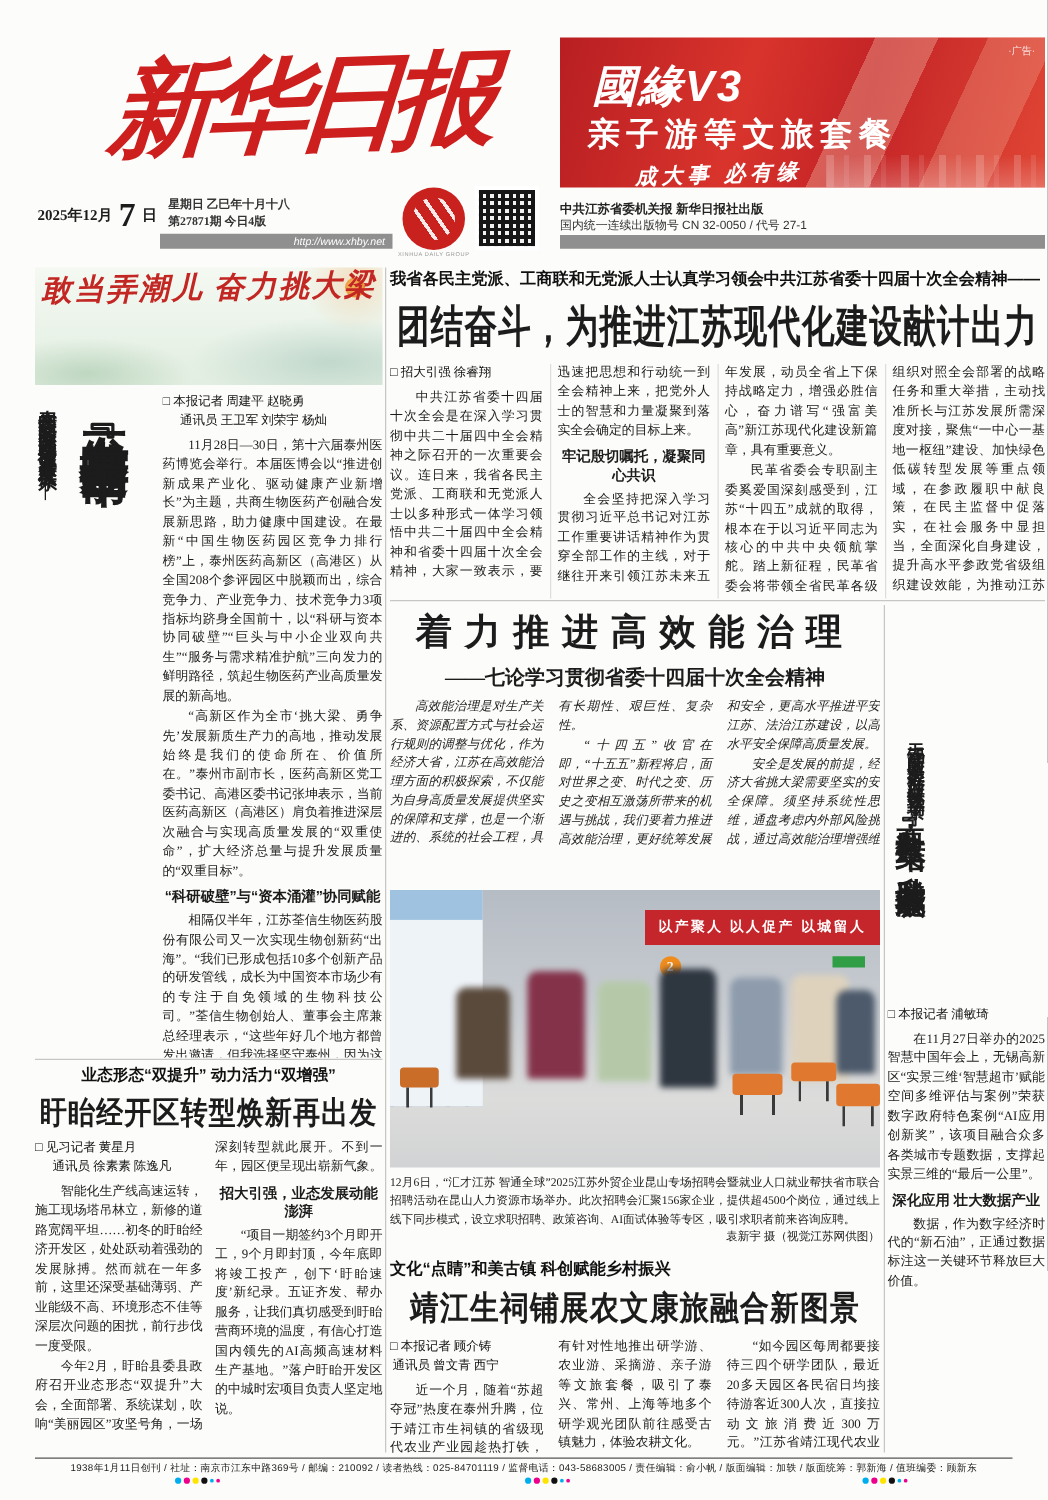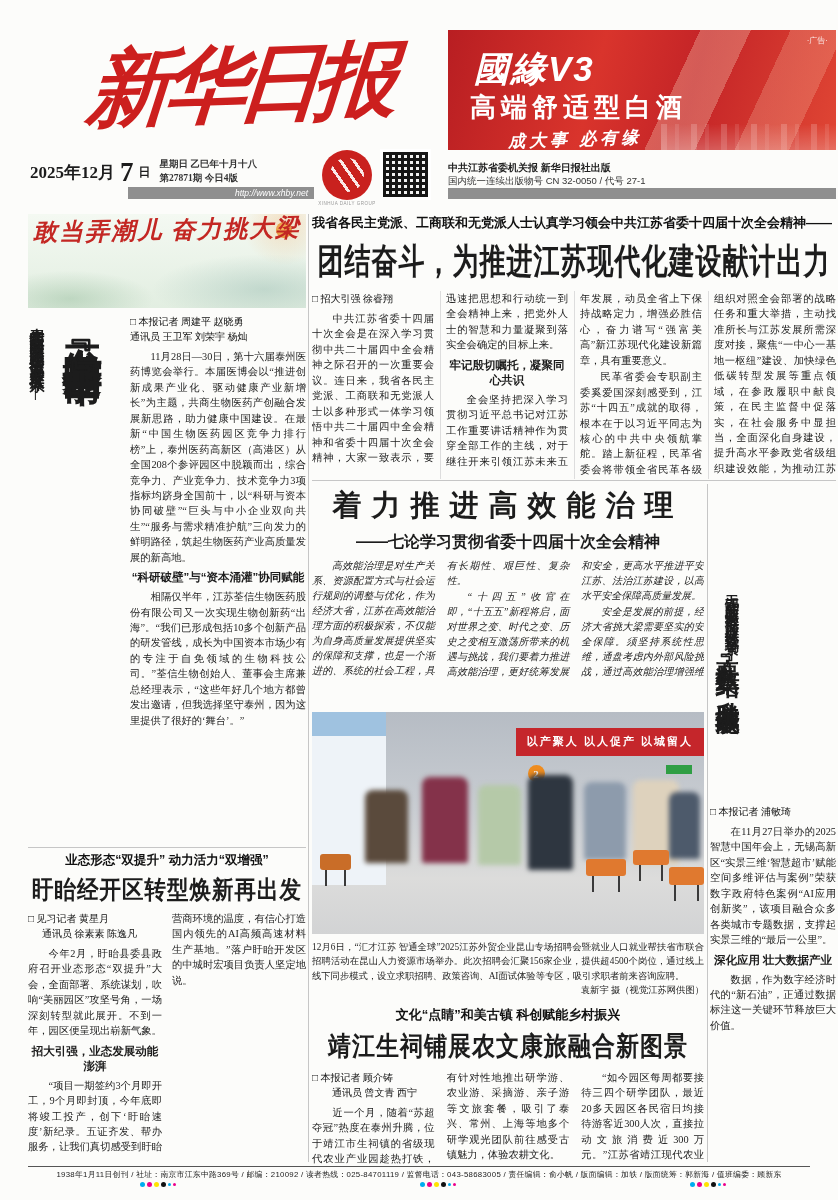--- a/index.html
+++ b/index.html
@@ -5,21 +5,21 @@
   html,body{margin:0;padding:0;background:#9a9a9a;}
   .page{position:relative;width:838px;height:1200px;margin:0 auto;background:#fcfcfa;
         font-family:"Liberation Serif","DejaVu Serif",serif;color:#1c1c1c;overflow:hidden;}
   .abs{position:absolute;}
   .sans{font-family:"Liberation Sans","DejaVu Sans",sans-serif;}
   
   .mast-title{left:85px;top:14px;width:306px;height:142px;font-size:84px;line-height:1.5;
     font-weight:bold;font-style:italic;color:#cc1f1e;letter-spacing:-9px;white-space:nowrap;
     display:flex;align-items:center;justify-content:center;transform:skewX(-6deg) rotate(-2deg);}
   .date-row{left:30px;top:156px;width:290px;height:32px;display:flex;align-items:center;gap:5px;}
-  .d-ym{font-size:17px;font-weight:bold;}
+  .d-ym{font-size:12px;font-weight:bold;}
   .d-day{font-size:27px;font-weight:bold;line-height:1;}
   .d-ri{font-size:12px;font-weight:bold;}
   .d-stack{font-size:9.5px;line-height:1.45;margin-left:4px;font-weight:bold;color:#333;}
   .url-bar{left:128px;top:187px;width:186px;height:12px;background:#8f8f8f;color:#fff;
     font-size:8.5px;font-style:italic;line-height:12px;text-align:right;padding-right:6px;box-sizing:border-box;}
   .logo{left:322px;top:150px;width:50px;height:50px;border-radius:50%;background:#c9211e;overflow:hidden;}
   .logo:after{content:"";position:absolute;left:8px;top:8px;right:8px;bottom:8px;border-radius:50%;
     background:repeating-linear-gradient(55deg,transparent 0 3px,#fff 3px 6px,transparent 6px 11px);opacity:.9;}
   .logo-cap{left:318px;top:201px;width:58px;font-size:4.5px;color:#999;text-align:center;letter-spacing:.5px;}
   .qr{left:380px;top:149px;width:51px;height:51px;border:3px solid #fff;box-sizing:border-box;
@@ -84,21 +84,21 @@
   .a2-kicker{font-size:13px;margin:0 0 6px;}
   .a2-head{font-size:26px;font-weight:900;text-align:center;letter-spacing:1px;
       font-family:"Liberation Sans","DejaVu Sans",sans-serif;
       transform:scaleY(1.35);transform-origin:top;white-space:nowrap;margin:0 0 18px;}
   .a2-cols{column-count:4;column-gap:12px;column-rule:1px solid #ddd;column-fill:auto;
       height:188px;overflow:hidden;}
   
   .a3{left:312px;top:484px;width:392px;height:224px;}
   .a3-head{font-size:29px;font-weight:900;text-align:center;letter-spacing:10px;margin:2px 0 6px;}
   .a3-sub{font-size:16px;font-weight:bold;text-align:center;margin:0 0 5px;
-      font-family:Liberation Sans, sans-serif;}
+      font-family:Liberation Serif, serif;}
   .a3-byl{text-align:center;font-size:10.5px;font-weight:bold;margin:0 0 6px;}
   .a3-cols{column-count:3;column-gap:12px;column-fill:auto;height:128px;overflow:hidden;font-family:Liberation Serif, serif;}
   .a3-cols .bp{font-style:italic;font-size:10px;}
   
   .photo{left:312px;top:712px;width:392px;height:222px;overflow:hidden;
       background:linear-gradient(180deg,#b6bcc4 0%,#c9cdd2 45%,#dcdcdb 75%,#d2d3d4 100%);}
   .ph-posters{position:absolute;left:0;top:0;width:19%;height:78%;
       background:linear-gradient(180deg,#9fc2e0 0 14%,#eef3f8 14%),
       repeating-linear-gradient(90deg,rgba(90,140,190,.45) 0 3px,rgba(255,255,255,.6) 3px 15px);}
   .ph-banner{position:absolute;left:52%;right:0;top:7%;height:13%;background:#c5262b;
@@ -118,21 +118,21 @@
   .chair:after{content:"";position:absolute;left:15%;top:100%;width:70%;height:16px;
       background:linear-gradient(90deg,#3a3a3a 0 2px,transparent 2px calc(100% - 2px),#3a3a3a calc(100% - 2px));}
   .paper{position:absolute;background:#fff;transform:rotate(10deg);
       box-shadow:inset 0 3px 0 #fff,inset 0 5px 0 #bbb,inset 0 9px 0 #fff,inset 0 11px 0 #bbb;}
   
   .caption{left:312px;top:940px;width:392px;height:62px;font-size:9.3px;line-height:1.55;
       text-align:justify;color:#222;}
   .caption .cred{float:right;}
   
   .a6{left:312px;top:1006px;width:392px;height:156px;}
-  .a6-kicker{font-size:13px;text-align:center;margin:0 0 5px;}
+  .a6-kicker{font-size:13px;text-align:left;margin:0 0 5px;}
   .a6-head{font-size:23px;font-weight:900;text-align:center;letter-spacing:1px;white-space:nowrap;
       font-family:"Liberation Sans","DejaVu Sans",sans-serif;transform:scaleY(1.15);transform-origin:top;margin:0 0 10px;}
   .a6-cols{column-count:3;column-gap:12px;column-fill:auto;height:100px;overflow:hidden;}
   
   .a5{left:710px;top:484px;width:126px;height:678px;}
   .a5-vert{height:308px;writing-mode:vertical-rl;display:flex;justify-content:center;margin-left:4px;}
   .a5-kick{font-size:14px;font-weight:bold;letter-spacing:3px;line-height:1.3;margin-bottom:6px;}
   .a5-head{font-size:24px;font-weight:900;letter-spacing:2px;line-height:1.1;margin-top:4px;
       font-family:"Liberation Sans","DejaVu Sans",sans-serif;}
   .a5-body{height:340px;overflow:hidden;margin-top:12px;}
@@ -171,39 +171,40 @@
   <div class="abs qr"></div>
   <div class="abs pub sans">
     <div>中共江苏省委机关报 新华日报社出版</div>
     <div class="pub2">国内统一连续出版物号 CN 32-0050 / 代号 27-1</div>
   </div>
   <div class="abs pub-bar"></div>
 
   <div class="abs ad sans">
     <div class="abs ad-tag">·广告·</div>
     <div class="abs ad-brand">國緣V3</div>
-    <div class="abs ad-product">高端舒适型白酒</div>
+    <div class="abs ad-product">亲子游等文旅套餐</div>
     <div class="abs ad-slogan">成大事 必有缘</div>
     <div class="abs skyline"></div>
   </div>
 
   <div class="abs banner">
     <span class="sun"></span>
     <span class="banner-txt">敢当弄潮儿 奋力挑大梁</span>
   </div>
 
   <div class="abs a1">
     <div class="a1-kicker">泰州医药高新区（高港区）构建全方位多层次产业发展体系——</div>
     <div class="a1-head">三向发力撑起『全国前十』</div>
     <div class="a1-body">
       <div class="byl">
         <span>□ 本报记者 周建平 赵晓勇</span><br>
-        <span style="margin-left:0">通讯员 王卫军 刘荣宇 杨灿</span>
+        <span style="margin-left:14px">通讯员 王卫军 刘荣宇 杨灿</span>
       </div>
       <p class="bp">11月28日—30日，第十六届泰州医药博览会举行。本届医博会以“推进创新成果产业化、驱动健康产业新增长”为主题，共商生物医药产创融合发展新思路，助力健康中国建设。在最新“中国生物医药园区竞争力排行榜”上，泰州医药高新区（高港区）从全国208个参评园区中脱颖而出，综合竞争力、产业竞争力、技术竞争力3项指标均跻身全国前十，以“科研与资本协同破壁”“巨头与中小企业双向共生”“服务与需求精准护航”三向发力的鲜明路径，筑起生物医药产业高质量发展的新高地。</p>
+      <p class="bp">“高新区作为全市‘挑大梁、勇争先’发展新质生产力的高地，推动发展始终是我们的使命所在、价值所在。”泰州市副市长，医药高新区党工委书记、高港区委书记张坤表示，当前医药高新区（高港区）肩负着推进深层次融合与实现高质量发展的“双重使命”，扩大经济总量与提升发展质量的“双重目标”。</p>
       <div class="sh">“科研破壁”与“资本涌灌”协同赋能</div>
       <p class="bp">相隔仅半年，江苏荃信生物医药股份有限公司又一次实现生物创新药“出海”。“我们已形成包括10多个创新产品的研发管线，成长为中国资本市场少有的专注于自免领域的生物科技公司。”荃信生物创始人、董事会主席兼总经理表示，“这些年好几个地方都曾发出邀请，但我选择坚守泰州，因为这里提供了很好的‘舞台’。”</p>
 
     </div>
   </div>
 
   <div class="abs a2">
     <div class="a2-kicker kicker">我省各民主党派、工商联和无党派人士认真学习领会中共江苏省委十四届十次全会精神——</div>
     <div class="a2-head">团结奋斗，为推进江苏现代化建设献计出力</div>
     <div class="a2-cols">
@@ -269,21 +270,21 @@
     <span style="text-indent:2em;display:inline">12月6日，“汇才江苏 智通全球”2025江苏外贸企业昆山专场招聘会暨就业人口就业帮扶省市联合招聘活动在昆山人力资源市场举办。此次招聘会汇聚156家企业，提供超4500个岗位，通过线上线下同步模式，设立求职招聘、政策咨询、AI面试体验等专区，吸引求职者前来咨询应聘。</span>
     <span class="cred">袁新宇 摄（视觉江苏网供图）</span>
   </div>
 
   <div class="abs a6">
     <div class="a6-kicker kicker">文化“点睛”和美古镇 科创赋能乡村振兴</div>
     <div class="a6-head">靖江生祠铺展农文康旅融合新图景</div>
     <div class="a6-cols">
       <div class="byl">
         <span>□ 本报记者 顾介铸</span><br>
-        <span style="margin-left:20px">通讯员 曾文青 西宁</span>
+        <span style="margin-left:2px">通讯员 曾文青 西宁</span>
       </div>
       <p class="bp">近一个月，随着“苏超夺冠”热度在泰州升腾，位于靖江市生祠镇的省级现代农业产业园趁热打铁，有针对性地推出研学游、农业游、采摘游、亲子游等文旅套餐，吸引了泰兴、常州、上海等地多个研学观光团队前往感受古镇魅力，体验农耕文化。</p>
       <p class="bp">“如今园区每周都要接待三四个研学团队，最近20多天园区各民宿日均接待游客近300人次，直接拉动文旅消费近300万元。”江苏省靖江现代农业产业园区管理办公室副主任张伟业告诉记者。</p>
 
     </div>
   </div>
 
   <div class="abs a5">
     <div class="a5-vert">
       <div class="a5-kick">无锡高新区做大数据产业做优数字场景</div>
@@ -299,20 +300,21 @@
   </div>
 
   <div class="abs a4">
     <div class="a4-kicker kicker">业态形态“双提升” 动力活力“双增强”</div>
     <div class="a4-head">盱眙经开区转型焕新再出发</div>
     <div class="a4-cols">
       <div class="byl">
         <span>□ 见习记者 黄星月</span><br>
         <span style="margin-left:14px">通讯员 徐素素 陈逸凡</span>
       </div>
+      <p class="bp">智能化生产线高速运转，施工现场塔吊林立，新修的道路宽阔平坦……初冬的盱眙经济开发区，处处跃动着强劲的发展脉搏。然而就在一年多前，这里还深受基础薄弱、产业能级不高、环境形态不佳等深层次问题的困扰，前行步伐一度受限。</p>
       <p class="bp">今年2月，盱眙县委县政府召开业态形态“双提升”大会，全面部署、系统谋划，吹响“美丽园区”攻坚号角，一场深刻转型就此展开。不到一年，园区便呈现出崭新气象。</p>
       <div class="sh">招大引强，业态发展动能澎湃</div>
       <p class="bp">“项目一期签约3个月即开工，9个月即封顶，今年底即将竣工投产，创下‘盱眙速度’新纪录。五证齐发、帮办服务，让我们真切感受到盱眙营商环境的温度，有信心打造国内领先的AI高频高速材料生产基地。”落户盱眙开发区的中城时宏项目负责人坚定地说。</p>
 
     </div>
   </div>
 
   <div class="abs vline" style="left:308px;top:214px;height:948px"></div>
   <div class="abs vline" style="left:707px;top:484px;height:678px"></div>
   <div class="abs hline" style="left:312px;top:480px;width:524px"></div>

